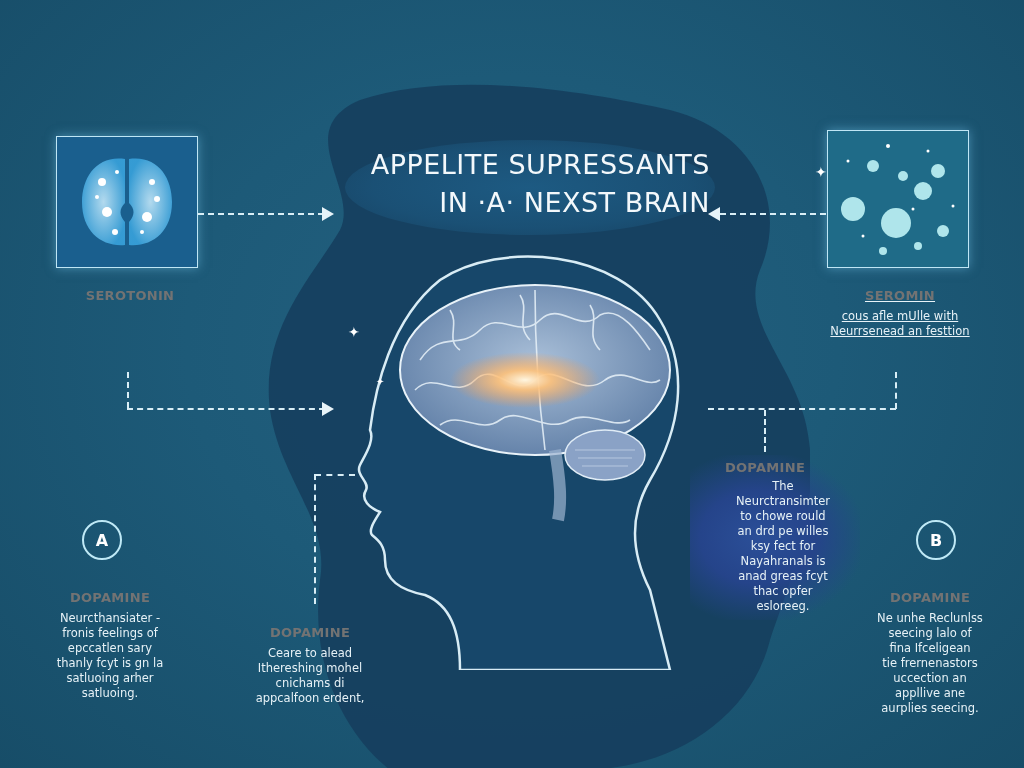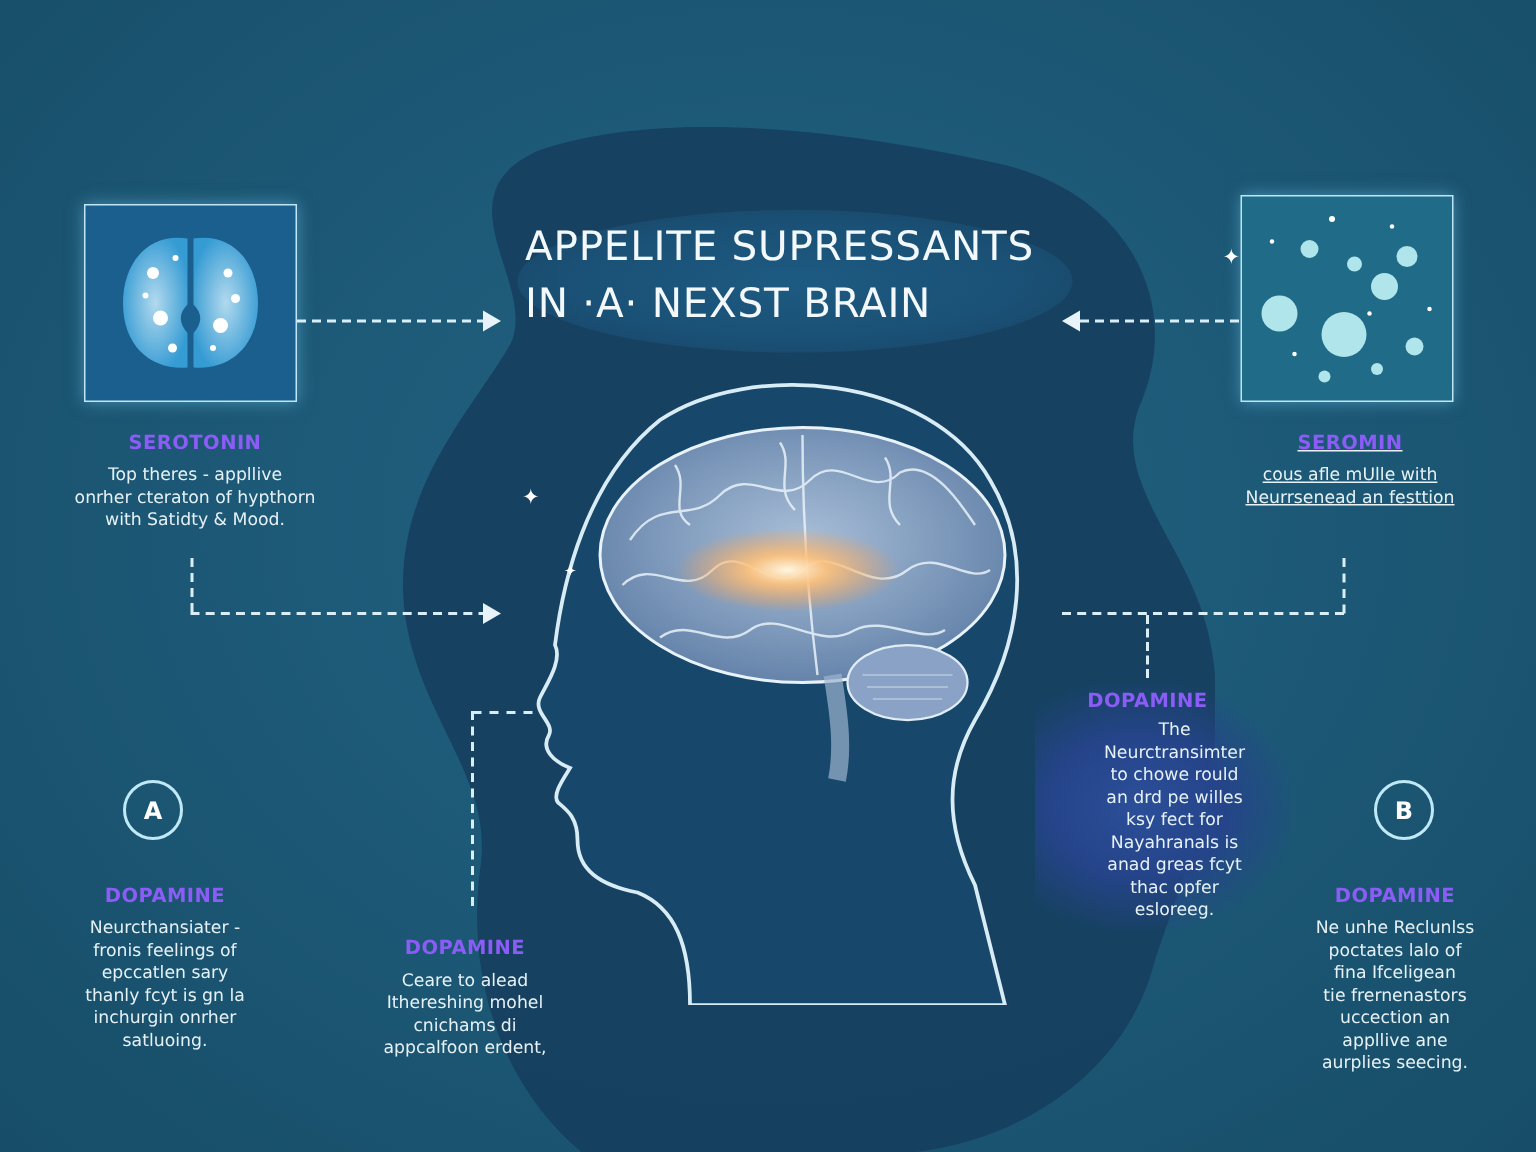--- a/index.html
+++ b/index.html
@@ -6,28 +6,28 @@
   body {
     width:1024px; height:768px; overflow:hidden; position:relative;
     background: radial-gradient(ellipse at 50% 45%, #24607f 0%, #1d5a78 45%, #174d68 100%);
     font-family: "DejaVu Sans", sans-serif; color:#e8f3f8;
   }
   .abs { position:absolute; }
   .blob {
     left:250px; top:80px; width:560px; height:690px;
   }
   .title-wrap {
-    left:350px; top:138px; width:360px; height:100px; text-align:left;
+    left:350px; top:138px; width:360px; height:100px; text-align:right;
   }
   .title-ellipse {
     left:345px; top:140px; width:370px; height:95px; border-radius:50%;
     background: radial-gradient(ellipse at center, #1d5a82 0%, rgba(29,90,130,0.6) 60%, rgba(20,60,95,0) 100%);
   }
   .title-line { font-size:27px; font-weight:400; letter-spacing:0.5px; color:#f3f8fb; line-height:38px; }
-  .label-head { font-weight:bold; font-size:13px; letter-spacing:0.3px; color:#8b5cf6; text-align:center; }
+  .label-head { font-weight:bold; font-size:13px; letter-spacing:0.3px; color:#737373; text-align:center; }
   .label-body { font-size:11.5px; color:#e6f1f6; text-align:center; line-height:15px; margin-top:6px; }
   .panel {
     border:1.5px solid #bfe6f5; box-shadow: 0 0 10px rgba(120,200,240,0.5);
   }
   .circle-badge {
     width:36px; height:36px; border-radius:50%; border:2px solid #bfe9f6;
     display:flex; align-items:center; justify-content:center;
     font-weight:bold; font-size:16px; color:#ffffff;
   }
   .dash { border-top:2px dashed #d9eef6; height:0; }
@@ -107,25 +107,20 @@
         <circle cx="40" cy="60" r="2"></circle>
         <circle cx="100" cy="62" r="3"></circle>
       <circle cx="58" cy="95" r="3"></circle>
         <circle cx="85" cy="95" r="2"></circle>
         <circle cx="60" cy="35" r="2"></circle>
     </g>
   </svg>
 </div>
 <div class="abs" style="left:30px; top:288px; width:200px;">
   <div class="label-head">SEROTONIN</div>
-  <div class="label-body">
-    <div>Top theres - appllive</div>
-    <div>onrher cteraton of hypthorn</div>
-    <div>with Satidty &amp; Mood.</div>
-  </div>
 </div>
 
 <div class="abs panel" style="left:827px; top:130px; width:140px; height:136px; background:#1f6b88;">
   <svg width="140" height="136" viewBox="0 0 140 136">
     <g fill="#bff3f6" opacity="0.9">
       <circle cx="25" cy="78" r="12"></circle>
         <circle cx="68" cy="92" r="15"></circle>
         <circle cx="95" cy="60" r="9"></circle>
       <circle cx="110" cy="40" r="7"></circle>
         <circle cx="45" cy="35" r="6"></circle>
@@ -192,39 +187,39 @@
 <div class="abs circle-badge" style="left:82px; top:520px;">A</div>
 <div class="abs circle-badge" style="left:916px; top:520px;">B</div>
 
 <div class="abs" style="left:30px; top:590px; width:160px;">
   <div class="label-head">DOPAMINE</div>
   <div class="label-body">
     <div>Neurcthansiater -</div>
     <div>fronis feelings  of</div>
     <div>epccatlen sary</div>
     <div>thanly fcyt is gn la</div>
-    <div>inchurgin onrher</div>
+    <div>satluoing arher</div>
     <div>satluoing.</div>
   </div>
 </div>
 
 <div class="abs" style="left:230px; top:625px; width:160px;">
   <div class="label-head">DOPAMINE</div>
   <div class="label-body">
     <div>Ceare to alead</div>
     <div>Ithereshing mohel</div>
     <div>cnichams di</div>
     <div>appcalfoon erdent,</div>
   </div>
 </div>
 
 <div class="abs" style="left:845px; top:590px; width:170px;">
   <div class="label-head">DOPAMINE</div>
   <div class="label-body">
     <div>Ne unhe Reclunlss</div>
-    <div>poctates lalo of</div>
+    <div>seecing lalo of</div>
     <div>fina Ifceligean</div>
     <div>tie frernenastors</div>
     <div>uccection an</div>
     <div>appllive ane</div>
     <div>aurplies seecing.</div>
   </div>
 </div>
 
 </body></html>

